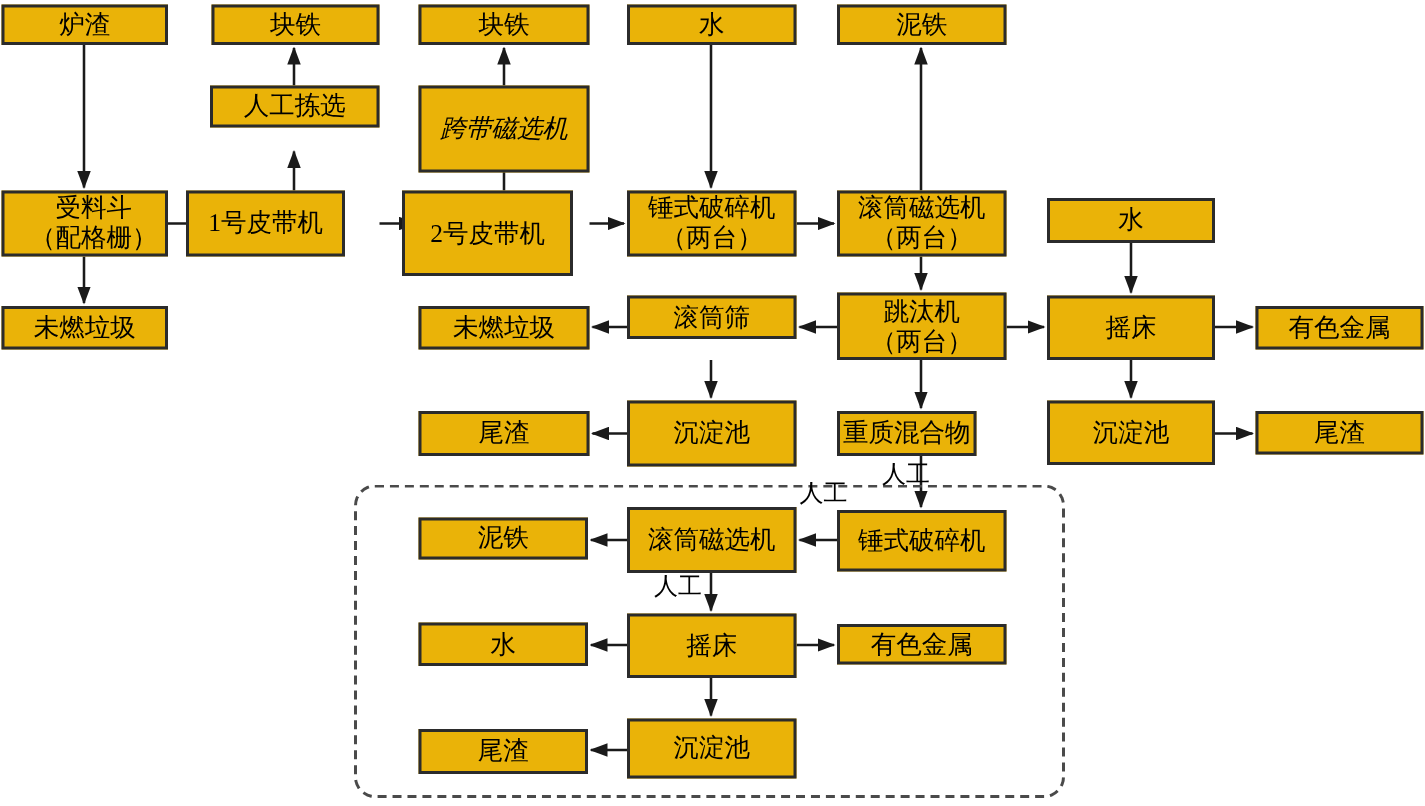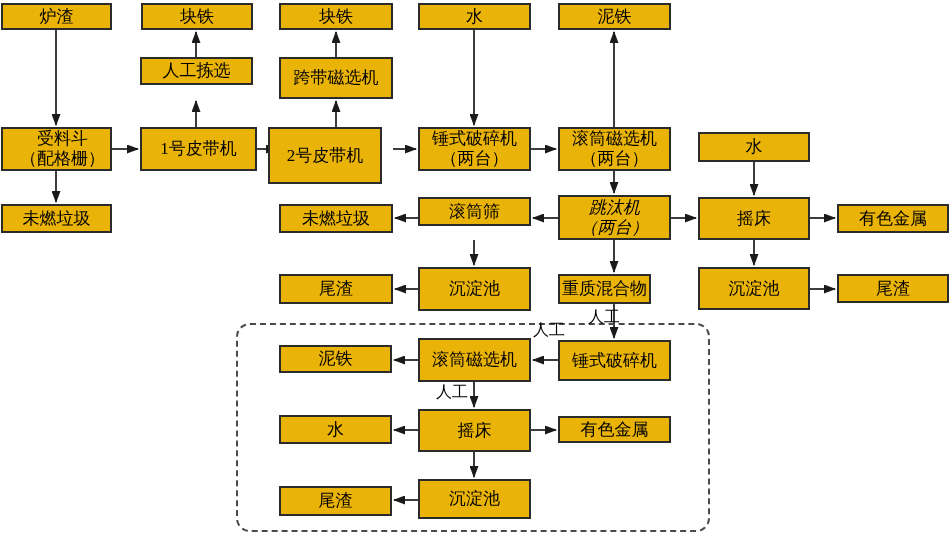--- a/index.html
+++ b/index.html
@@ -80,34 +80,34 @@
       <line x1="418" y1="500" x2="394" y2="500" stroke="#1a1a1a" stroke-width="1.7" marker-end="url(#arrowhead)"></line>
     </svg>
   <div id="nodes">
       <div class="group-dashed" style="left: 236px; top: 323px; width: 474px; height: 209px; border-color: rgb(74, 74, 74);"></div>
       <div class="node" style="left: 1px; top: 3px; width: 111px; height: 27px; border-color: rgb(43, 43, 43); color: rgb(0, 0, 0);"><span>炉渣</span></div>
       <div class="node" style="left: 141px; top: 3px; width: 112px; height: 27px; border-color: rgb(43, 43, 43); color: rgb(0, 0, 0);"><span>块铁</span></div>
       <div class="node" style="left: 279px; top: 3px; width: 114px; height: 27px; border-color: rgb(43, 43, 43); color: rgb(0, 0, 0);"><span>块铁</span></div>
       <div class="node" style="left: 418px; top: 3px; width: 113px; height: 27px; border-color: rgb(43, 43, 43); color: rgb(0, 0, 0);"><span>水</span></div>
       <div class="node" style="left: 558px; top: 3px; width: 113px; height: 27px; border-color: rgb(43, 43, 43); color: rgb(0, 0, 0);"><span>泥铁</span></div>
       <div class="node" style="left: 140px; top: 57px; width: 113px; height: 28px; border-color: rgb(43, 43, 43); color: rgb(0, 0, 0);"><span>人工拣选</span></div>
-      <div class="node" style="left: 279px; top: 57px; width: 114px; height: 42px; border-color: rgb(43, 43, 43); color: rgb(0, 0, 0);"><span>跨带磁选机</span></div>
+      <div class="node" style="left: 279px; top: 57px; width: 114px; height: 58px; border-color: rgb(43, 43, 43); color: rgb(0, 0, 0); font-style: italic;"><span>跨带磁选机</span></div>
       <div class="node" style="left: 1px; top: 127px; width: 111px; height: 44px; border-color: rgb(43, 43, 43); color: rgb(0, 0, 0); padding-left: 12px;"><span>受料斗
 （配格栅）</span></div>
-      <div class="node" style="left: 140px; top: 127px; width: 117px; height: 44px; border-color: rgb(43, 43, 43); color: rgb(0, 0, 0);"><span>1号皮带机</span></div>
+      <div class="node" style="left: 124px; top: 127px; width: 106px; height: 44px; border-color: rgb(43, 43, 43); color: rgb(0, 0, 0);"><span>1号皮带机</span></div>
       <div class="node" style="left: 268px; top: 127px; width: 114px; height: 57px; border-color: rgb(43, 43, 43); color: rgb(0, 0, 0);"><span>2号皮带机</span></div>
       <div class="node" style="left: 418px; top: 127px; width: 113px; height: 44px; border-color: rgb(43, 43, 43); color: rgb(0, 0, 0);"><span>锤式破碎机
 （两台）</span></div>
       <div class="node" style="left: 558px; top: 127px; width: 113px; height: 44px; border-color: rgb(43, 43, 43); color: rgb(0, 0, 0);"><span>滚筒磁选机
 （两台）</span></div>
       <div class="node" style="left: 698px; top: 132px; width: 112px; height: 30px; border-color: rgb(43, 43, 43); color: rgb(0, 0, 0);"><span>水</span></div>
       <div class="node" style="left: 1px; top: 204px; width: 111px; height: 29px; border-color: rgb(43, 43, 43); color: rgb(0, 0, 0);"><span>未燃垃圾</span></div>
       <div class="node" style="left: 279px; top: 204px; width: 114px; height: 29px; border-color: rgb(43, 43, 43); color: rgb(0, 0, 0);"><span>未燃垃圾</span></div>
       <div class="node" style="left: 418px; top: 197px; width: 113px; height: 29px; border-color: rgb(43, 43, 43); color: rgb(0, 0, 0);"><span>滚筒筛</span></div>
-      <div class="node" style="left: 558px; top: 195px; width: 113px; height: 45px; border-color: rgb(43, 43, 43); color: rgb(0, 0, 0); font-style: italic;"><span>跳汰机
+      <div class="node" style="left: 558px; top: 195px; width: 113px; height: 45px; border-color: rgb(43, 43, 43); color: rgb(0, 0, 0);"><span>跳汰机
 （两台）</span></div>
       <div class="node" style="left: 698px; top: 197px; width: 112px; height: 43px; border-color: rgb(43, 43, 43); color: rgb(0, 0, 0);"><span>摇床</span></div>
       <div class="node" style="left: 837px; top: 204px; width: 112px; height: 29px; border-color: rgb(43, 43, 43); color: rgb(0, 0, 0);"><span>有色金属</span></div>
       <div class="node" style="left: 279px; top: 274px; width: 114px; height: 30px; border-color: rgb(43, 43, 43); color: rgb(0, 0, 0);"><span>尾渣</span></div>
       <div class="node" style="left: 418px; top: 267px; width: 113px; height: 44px; border-color: rgb(43, 43, 43); color: rgb(0, 0, 0);"><span>沉淀池</span></div>
       <div class="node" style="left: 558px; top: 274px; width: 93px; height: 30px; border-color: rgb(43, 43, 43); color: rgb(0, 0, 0);"><span>重质混合物</span></div>
       <div class="node" style="left: 698px; top: 267px; width: 112px; height: 43px; border-color: rgb(43, 43, 43); color: rgb(0, 0, 0);"><span>沉淀池</span></div>
       <div class="node" style="left: 837px; top: 274px; width: 112px; height: 29px; border-color: rgb(43, 43, 43); color: rgb(0, 0, 0);"><span>尾渣</span></div>
       <div class="node" style="left: 279px; top: 345px; width: 113px; height: 28px; border-color: rgb(43, 43, 43); color: rgb(0, 0, 0);"><span>泥铁</span></div>
       <div class="node" style="left: 418px; top: 338px; width: 113px; height: 44px; border-color: rgb(43, 43, 43); color: rgb(0, 0, 0);"><span>滚筒磁选机</span></div>

